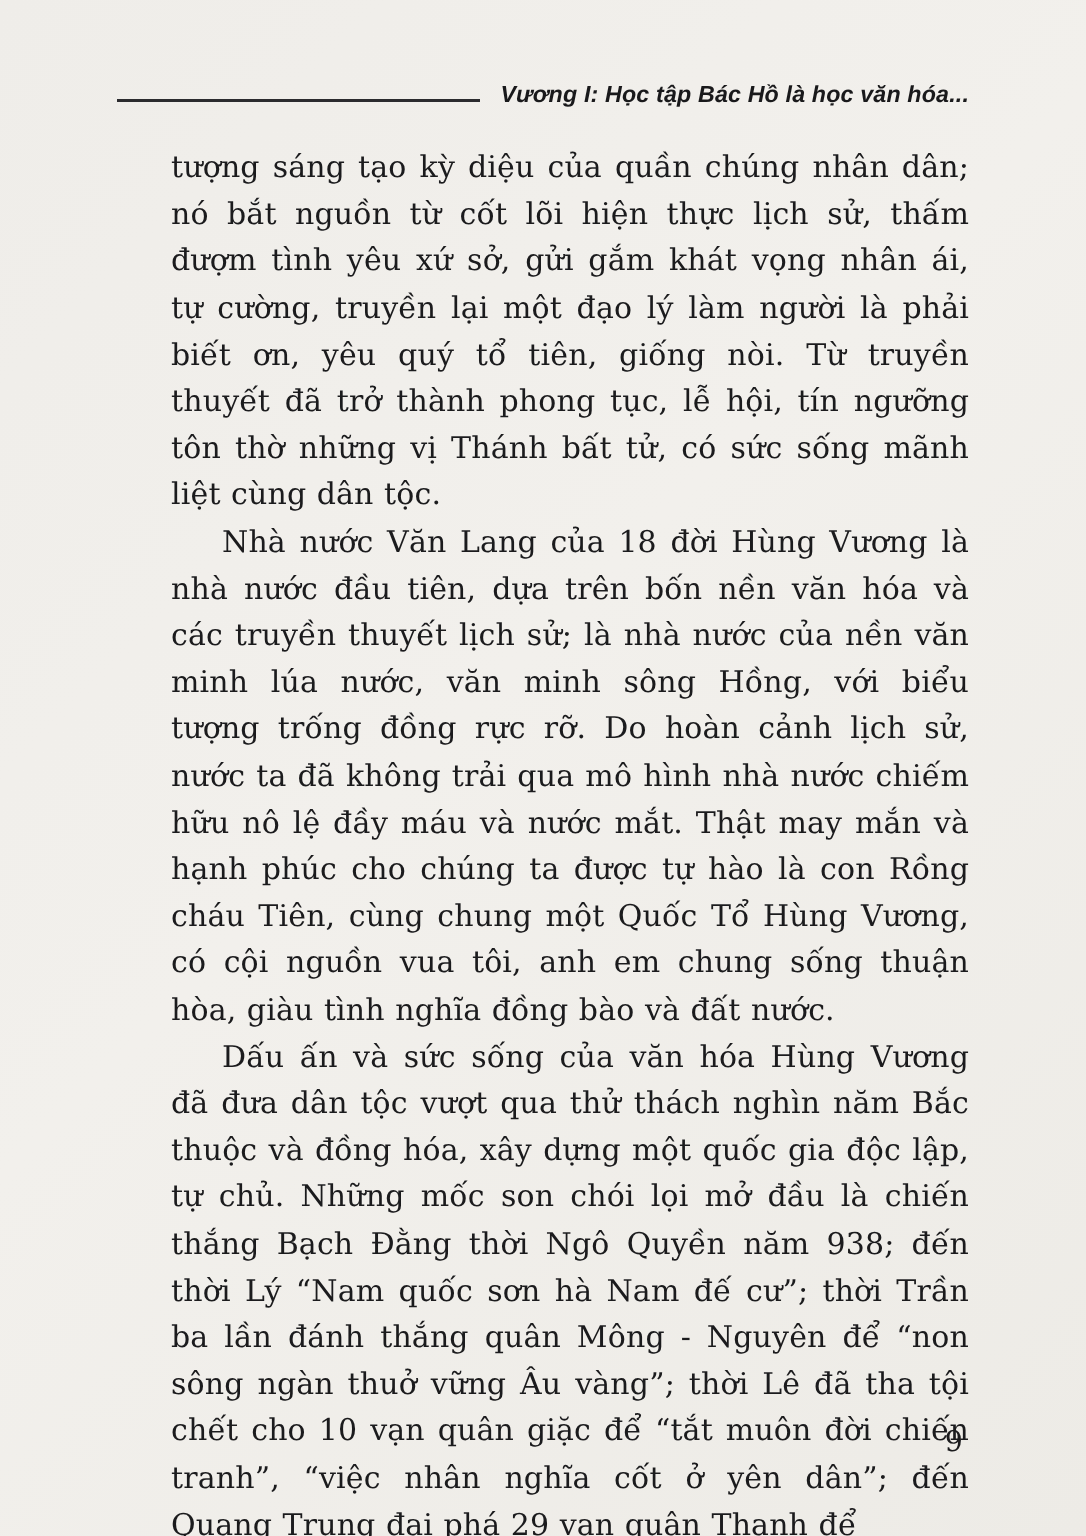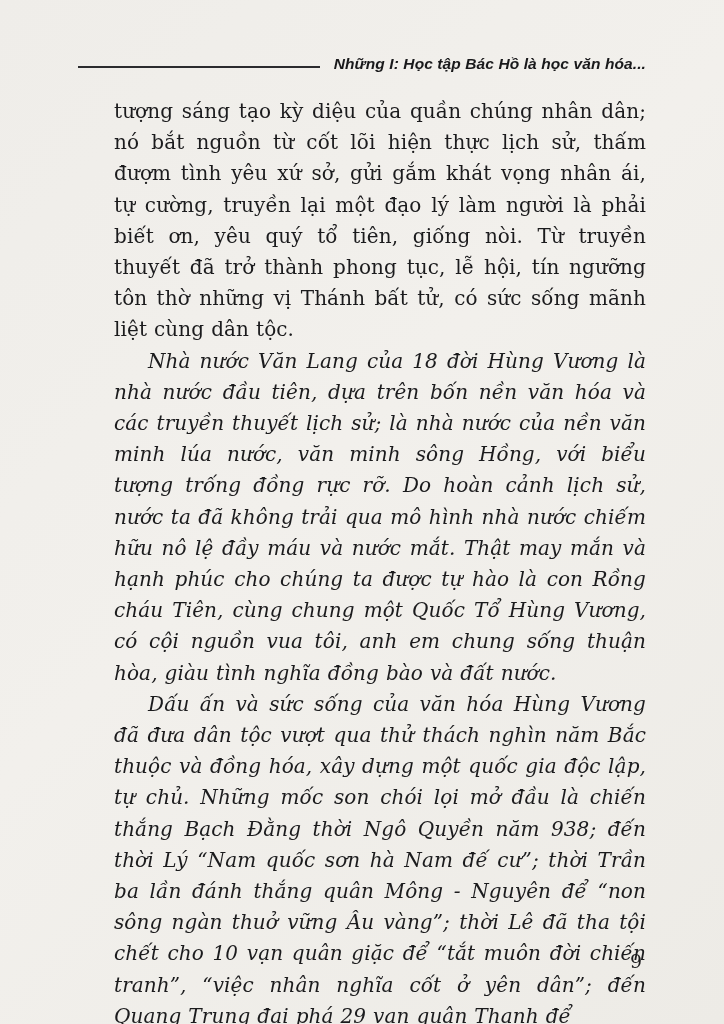--- a/index.html
+++ b/index.html
@@ -56,40 +56,39 @@
     line-height: 31.2px;
     text-align: justify;
     letter-spacing: 0.1px;
     word-spacing: 0.5px;
     color: #1b1b1d;
     margin-left: 36px;
   }
 
   .body-text p.indent {
     text-indent: 34px;
-    font-style: italic;
   }
 
   .page-number {
     position: absolute;
     right: 82px;
     bottom: 52px;
     font-size: 19px;
     color: #1b1b1d;
     font-family: "DejaVu Serif", "Liberation Serif", serif;
   }
 </style>
 </head>
 <body>
 
 <div class="page">
 
   <div class="header">
     <span class="header-rule"></span>
-    <span class="header-text">Những I: Học tập Bác Hồ là học văn hóa...</span>
+    <span class="header-text">Vương I: Học tập Bác Hồ là học văn hóa...</span>
   </div>
 
   <div class="body-text">
     <p>tượng sáng tạo kỳ diệu của quần chúng nhân dân; nó bắt nguồn từ cốt lõi hiện thực lịch sử, thấm đượm tình yêu xứ sở, gửi gắm khát vọng nhân ái, tự cường, truyền lại một đạo lý làm người là phải biết ơn, yêu quý tổ tiên, giống nòi. Từ truyền thuyết đã trở thành phong tục, lễ hội, tín ngưỡng tôn thờ những vị Thánh bất tử, có sức sống mãnh liệt cùng dân tộc.</p>
     <p class="indent">Nhà nước Văn Lang của 18 đời Hùng Vương là nhà nước đầu tiên, dựa trên bốn nền văn hóa và các truyền thuyết lịch sử; là nhà nước của nền văn minh lúa nước, văn minh sông Hồng, với biểu tượng trống đồng rực rỡ. Do hoàn cảnh lịch sử, nước ta đã không trải qua mô hình nhà nước chiếm hữu nô lệ đầy máu và nước mắt. Thật may mắn và hạnh phúc cho chúng ta được tự hào là con Rồng cháu Tiên, cùng chung một Quốc Tổ Hùng Vương, có cội nguồn vua tôi, anh em chung sống thuận hòa, giàu tình nghĩa đồng bào và đất nước.</p>
     <p class="indent">Dấu ấn và sức sống của văn hóa Hùng Vương đã đưa dân tộc vượt qua thử thách nghìn năm Bắc thuộc và đồng hóa, xây dựng một quốc gia độc lập, tự chủ. Những mốc son chói lọi mở đầu là chiến thắng Bạch Đằng thời Ngô Quyền năm 938; đến thời Lý “Nam quốc sơn hà Nam đế cư”; thời Trần ba lần đánh thắng quân Mông - Nguyên để “non sông ngàn thuở vững Âu vàng”; thời Lê đã tha tội chết cho 10 vạn quân giặc để “tắt muôn đời chiến tranh”, “việc nhân nghĩa cốt ở yên dân”; đến Quang Trung đại phá 29 vạn quân Thanh để</p>
   </div>
 
   <div class="page-number">9</div>
 

